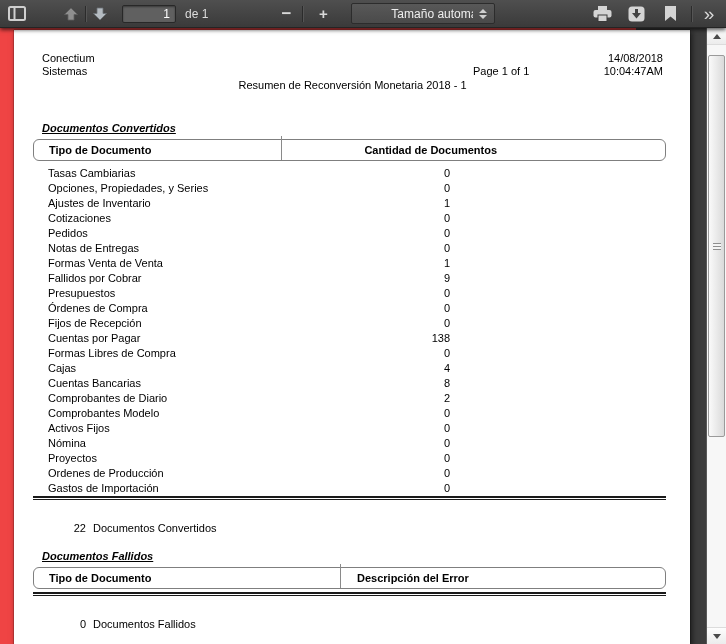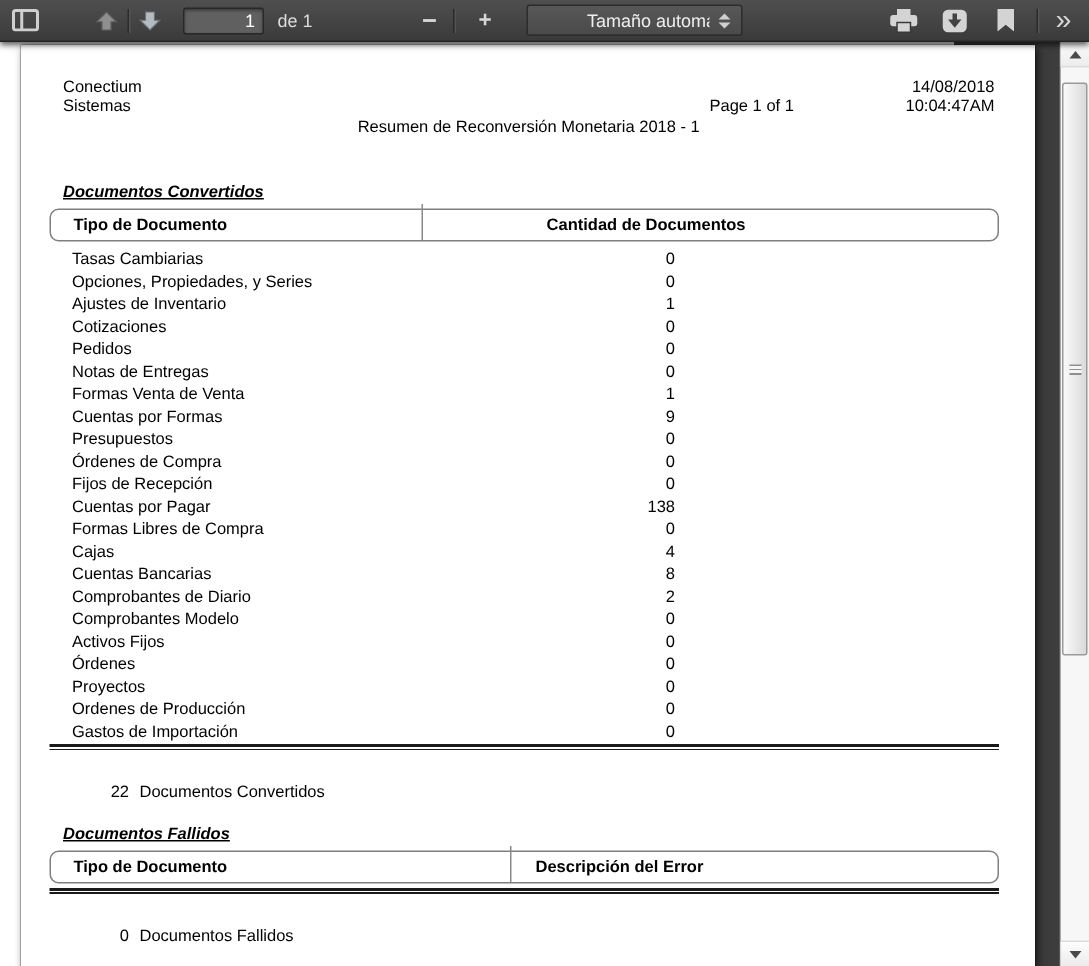--- a/index.html
+++ b/index.html
@@ -45,21 +45,21 @@
   .spin .up { border-bottom:4px solid #cfcfcf; }
   .spin .dn { border-top:4px solid #cfcfcf; }
   .tb-spacer { flex:1; }
   #btn-print { }
   #btn-download { margin-left:10px; }
   #btn-bookmark { margin-left:10px; }
   .sep-right { margin-left:9px; }
   #btn-more { margin-left:5px; margin-right:5px; font-size:19px; color:#d8d8d8; }
 
   
-  .viewer { position:absolute; top:28px; left:0; width:636px; bottom:0; background:#ffffff; }
+  .viewer { position:absolute; top:28px; left:0; width:636px; bottom:0; background:#ef4444; }
   .page {
     position:absolute; left:14px; top:2px; width:676px; height:616px;
     background:#ffffff; box-shadow:2px 2px 6px rgba(0,0,0,.6), 0 0 1px #000;
     color:#000; font-size:11px; line-height:13px;
   }
 
   .doc-header { margin:22px 27px 0 28px; }
   .hdr-row { display:flex; height:13px; align-items:flex-start; }
   .hdr-left { flex:1; }
   .hdr-mid { width:62px; text-align:left; }
@@ -267,21 +267,21 @@
           <span class="row-label">Notas de Entregas</span>
         </div>
 
         <div class="row">
           <span class="row-value">1</span>
           <span class="row-label">Formas Venta de Venta</span>
         </div>
 
         <div class="row">
           <span class="row-value">9</span>
-          <span class="row-label">Cuentas por Formas</span>
+          <span class="row-label">Fallidos por Cobrar</span>
         </div>
 
         <div class="row">
           <span class="row-value">0</span>
           <span class="row-label">Presupuestos</span>
         </div>
 
         <div class="row">
           <span class="row-value">0</span>
           <span class="row-label">Órdenes de Compra</span>
@@ -322,21 +322,21 @@
           <span class="row-label">Comprobantes Modelo</span>
         </div>
 
         <div class="row">
           <span class="row-value">0</span>
           <span class="row-label">Activos Fijos</span>
         </div>
 
         <div class="row">
           <span class="row-value">0</span>
-          <span class="row-label">Órdenes</span>
+          <span class="row-label">Nómina</span>
         </div>
 
         <div class="row">
           <span class="row-value">0</span>
           <span class="row-label">Proyectos</span>
         </div>
 
         <div class="row">
           <span class="row-value">0</span>
           <span class="row-label">Ordenes de Producción</span>

